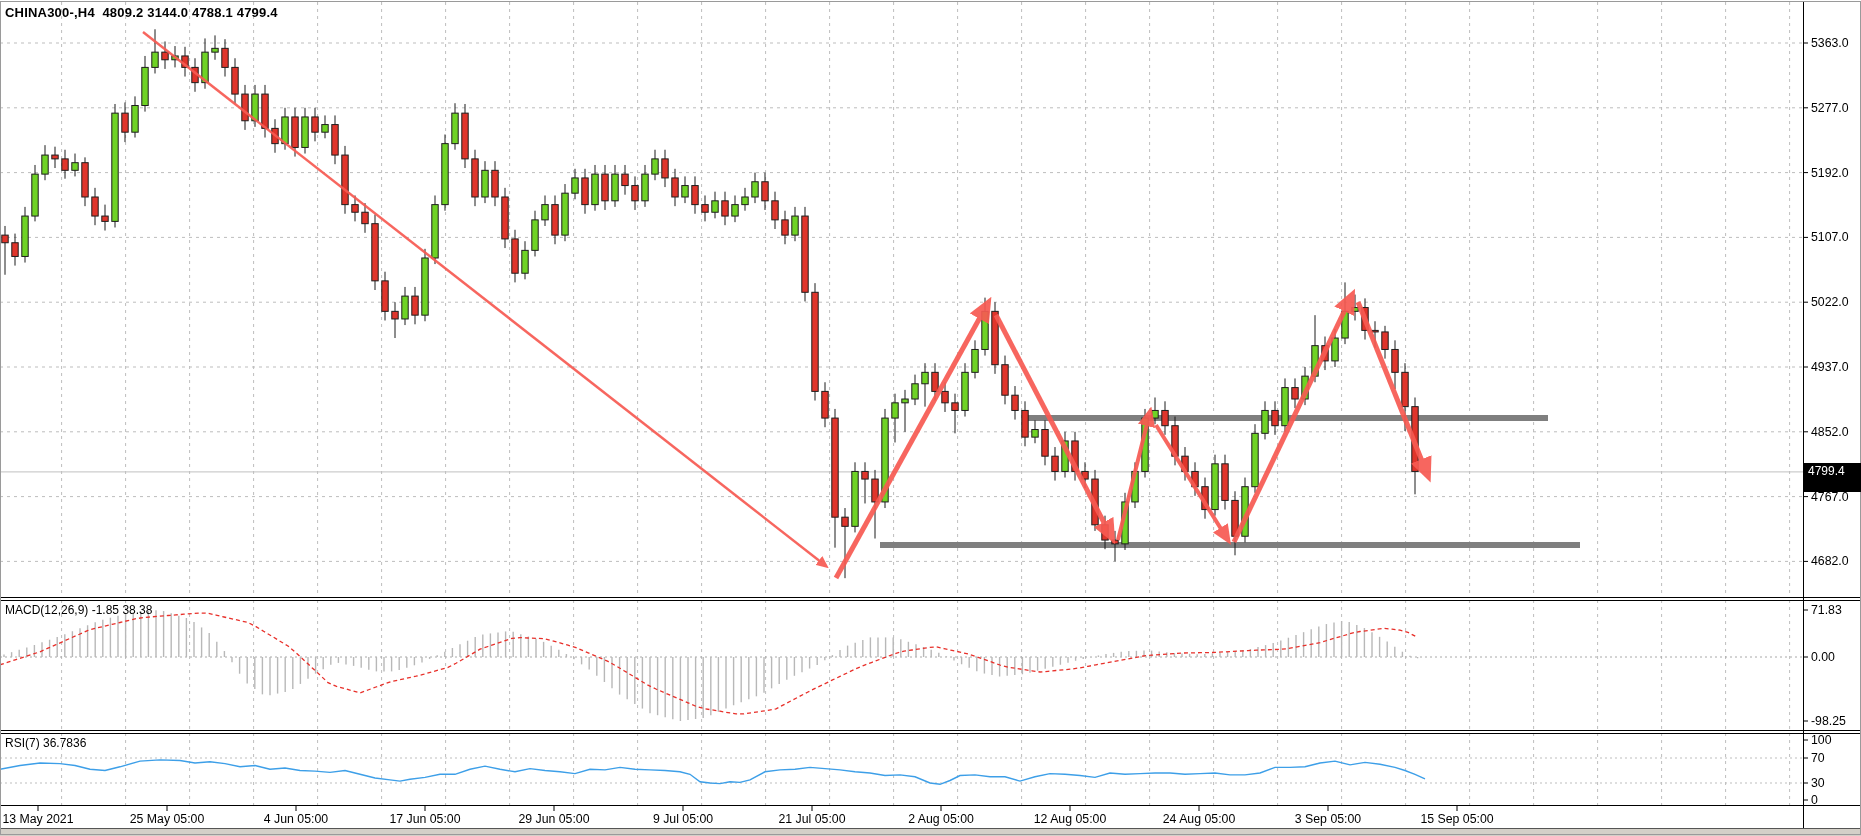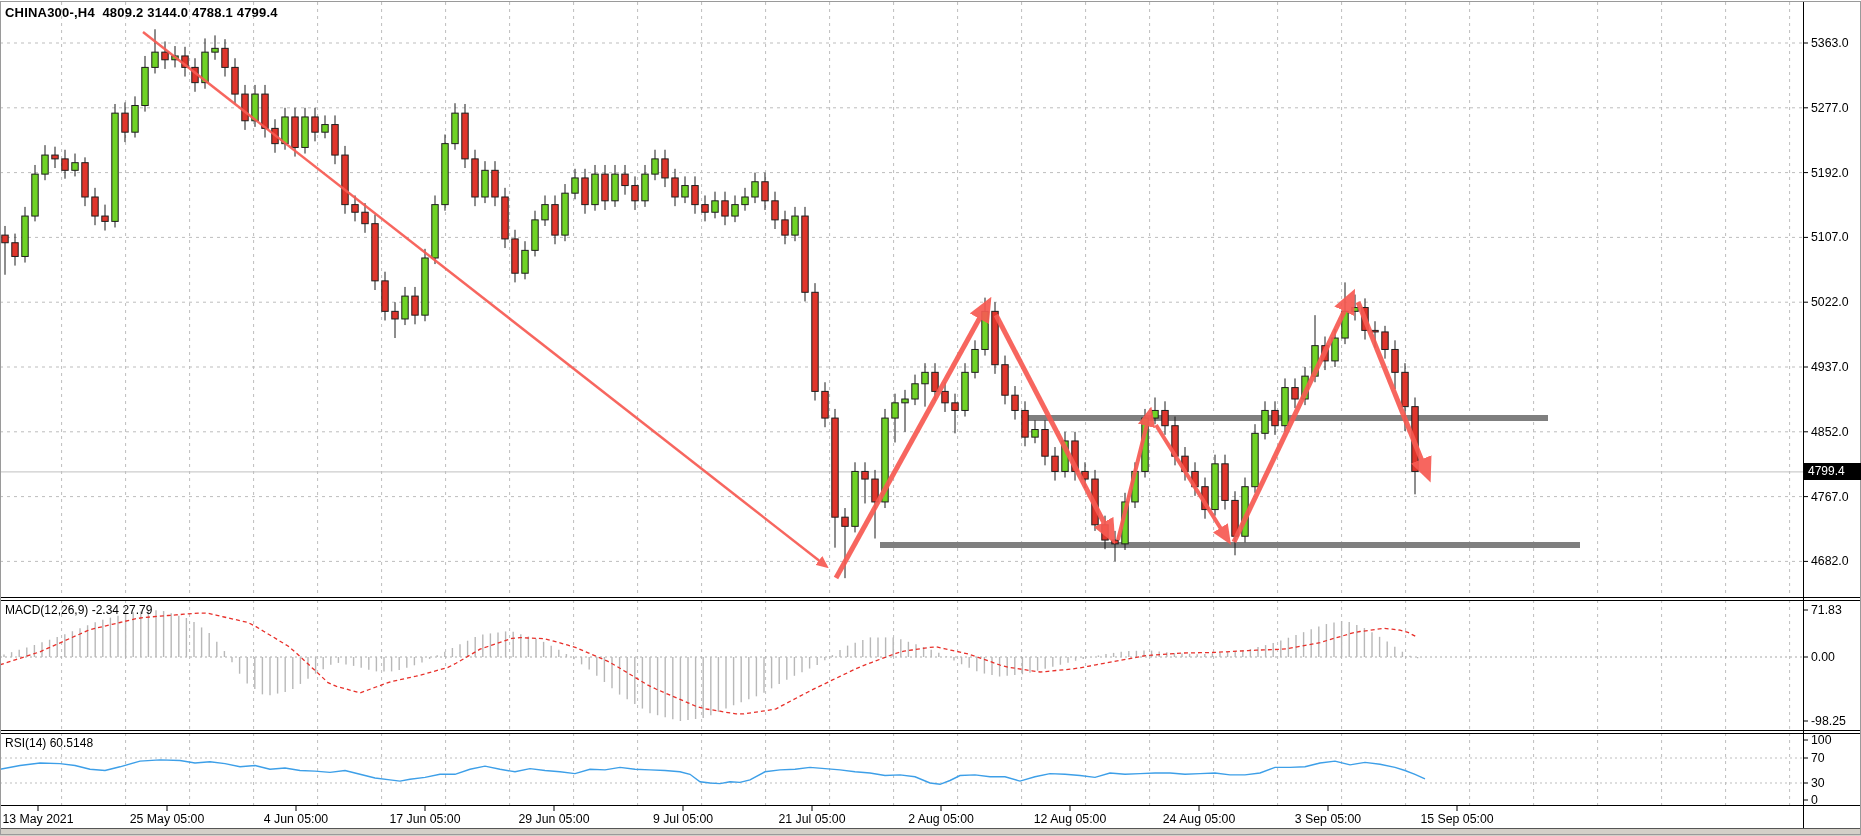--- a/index.html
+++ b/index.html
@@ -3,21 +3,21 @@
 <meta charset="utf-8">
 <style>
   html,body{margin:0;padding:0;background:#888;}
   #stage{position:relative;width:1861px;height:836px;background:#ffffff;overflow:hidden;
          font-family:"Liberation Sans",sans-serif;}
   #chart-svg{position:absolute;left:0;top:0;}
   .overlay{position:absolute;color:#000;white-space:pre;}
   #symbol-info{left:5px;top:5px;font-size:13px;font-weight:600;letter-spacing:.2px;}
   #macd-label{left:5px;top:603px;font-size:12px;}
   #rsi-label{left:5px;top:736px;font-size:12px;}
-  #price-badge{left:1804px;top:463px;width:57px;height:17px;background:#000;color:#fff;
+  #price-badge{left:1804px;top:463px;width:57px;height:29px;background:#000;color:#fff;
                font-size:12px;line-height:17px;padding-left:4px;box-sizing:border-box;}
 </style>
 </head>
 <body>
 
 <div id="stage">
   <svg id="chart-svg" width="1861" height="836">
       <rect x="0" y="0" width="1861" height="836" fill="#ffffff"></rect>
       <rect x="0" y="829" width="1861" height="7" fill="#d4d0c8"></rect>
       <g>
@@ -681,16 +681,16 @@
         <text x="1070" y="823" font-size="12.3px" fill="#000000" text-anchor="middle" font-family="&quot;Liberation Sans&quot;,sans-serif">12 Aug 05:00</text>
         <line x1="1199" y1="806" x2="1199" y2="811" stroke="#000" stroke-width="1"></line>
         <text x="1199" y="823" font-size="12.3px" fill="#000000" text-anchor="middle" font-family="&quot;Liberation Sans&quot;,sans-serif">24 Aug 05:00</text>
         <line x1="1328" y1="806" x2="1328" y2="811" stroke="#000" stroke-width="1"></line>
         <text x="1328" y="823" font-size="12.3px" fill="#000000" text-anchor="middle" font-family="&quot;Liberation Sans&quot;,sans-serif">3 Sep 05:00</text>
         <line x1="1457" y1="806" x2="1457" y2="811" stroke="#000" stroke-width="1"></line>
         <text x="1457" y="823" font-size="12.3px" fill="#000000" text-anchor="middle" font-family="&quot;Liberation Sans&quot;,sans-serif">15 Sep 05:00</text>
       </g>
     </svg>
   <div class="overlay" id="symbol-info">CHINA300-,H4  4809.2 3144.0 4788.1 4799.4</div>
-  <div class="overlay" id="macd-label">MACD(12,26,9) -2.34 27.79</div>
-  <div class="overlay" id="rsi-label">RSI(14) 60.5148</div>
+  <div class="overlay" id="macd-label">MACD(12,26,9) -1.85 38.38</div>
+  <div class="overlay" id="rsi-label">RSI(7) 36.7836</div>
   <div class="overlay" id="price-badge">4799.4</div>
 </div>
 
 </body></html>

